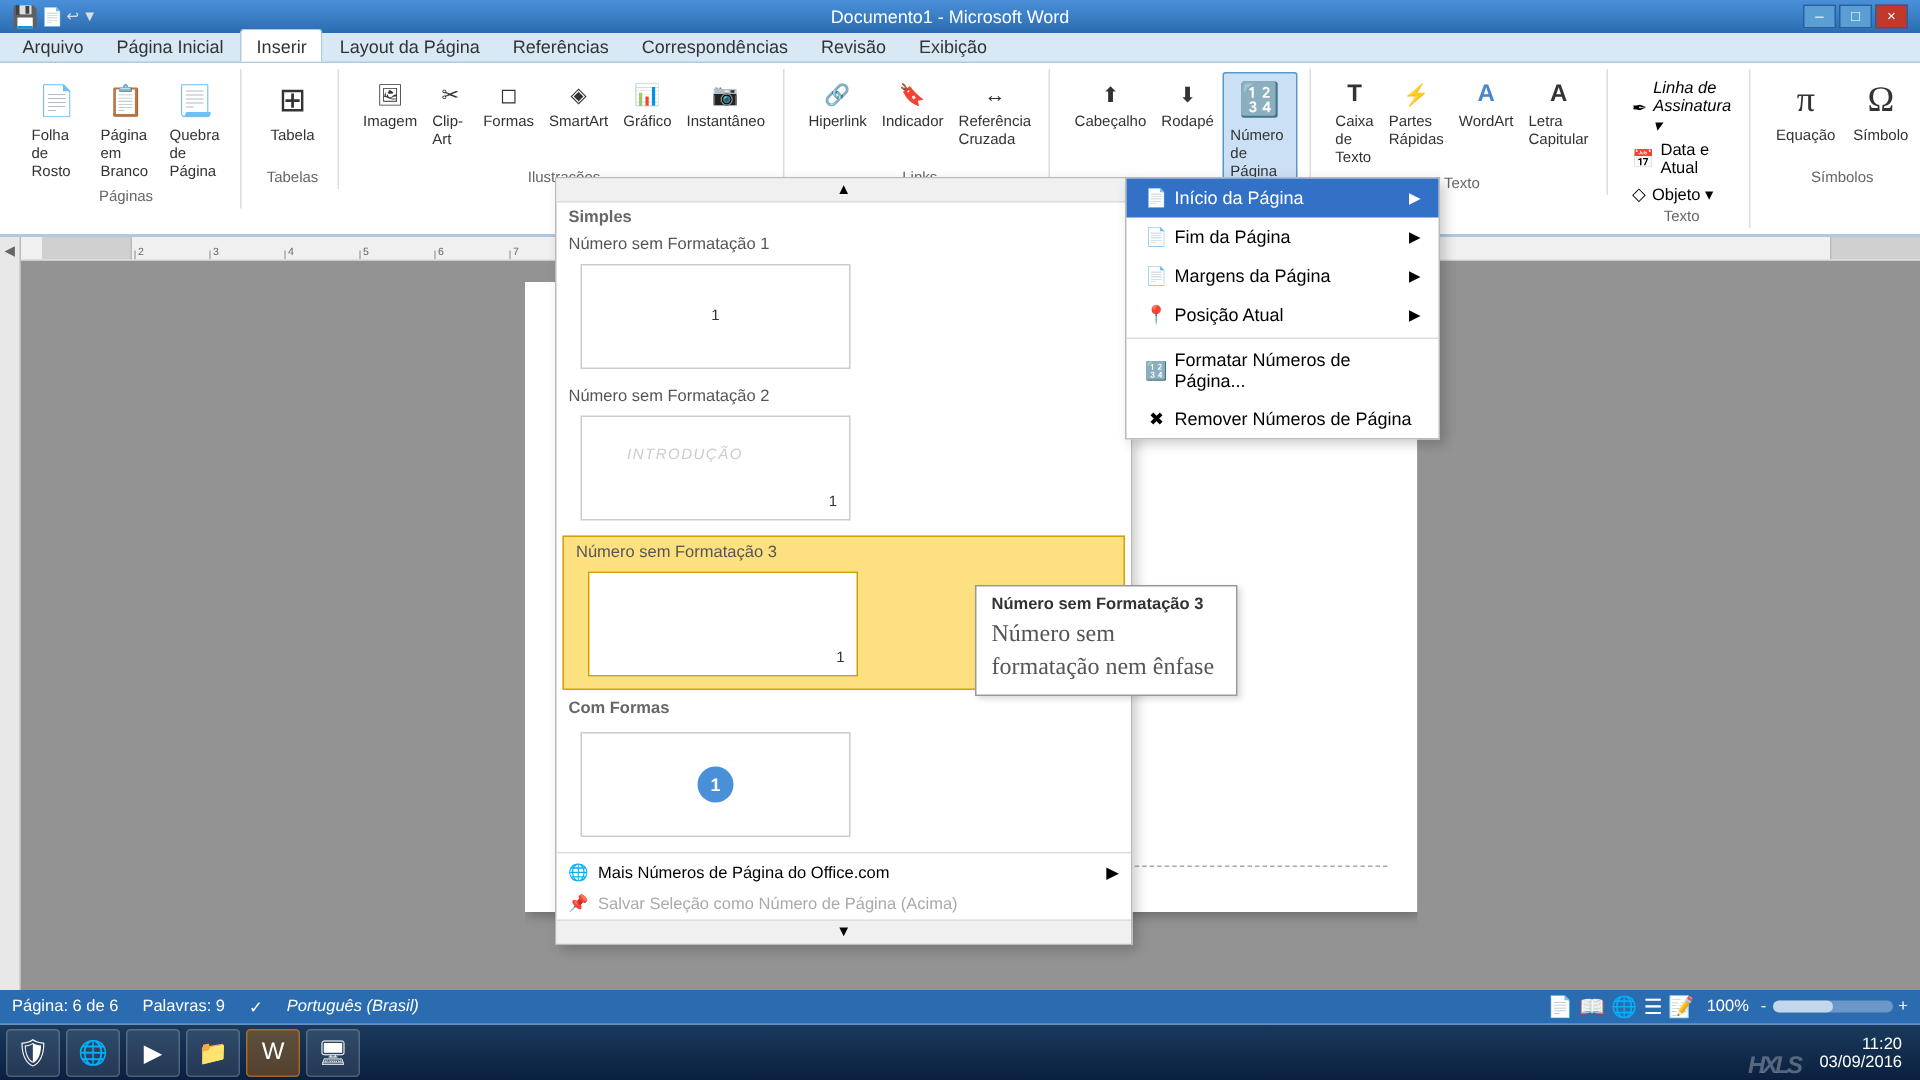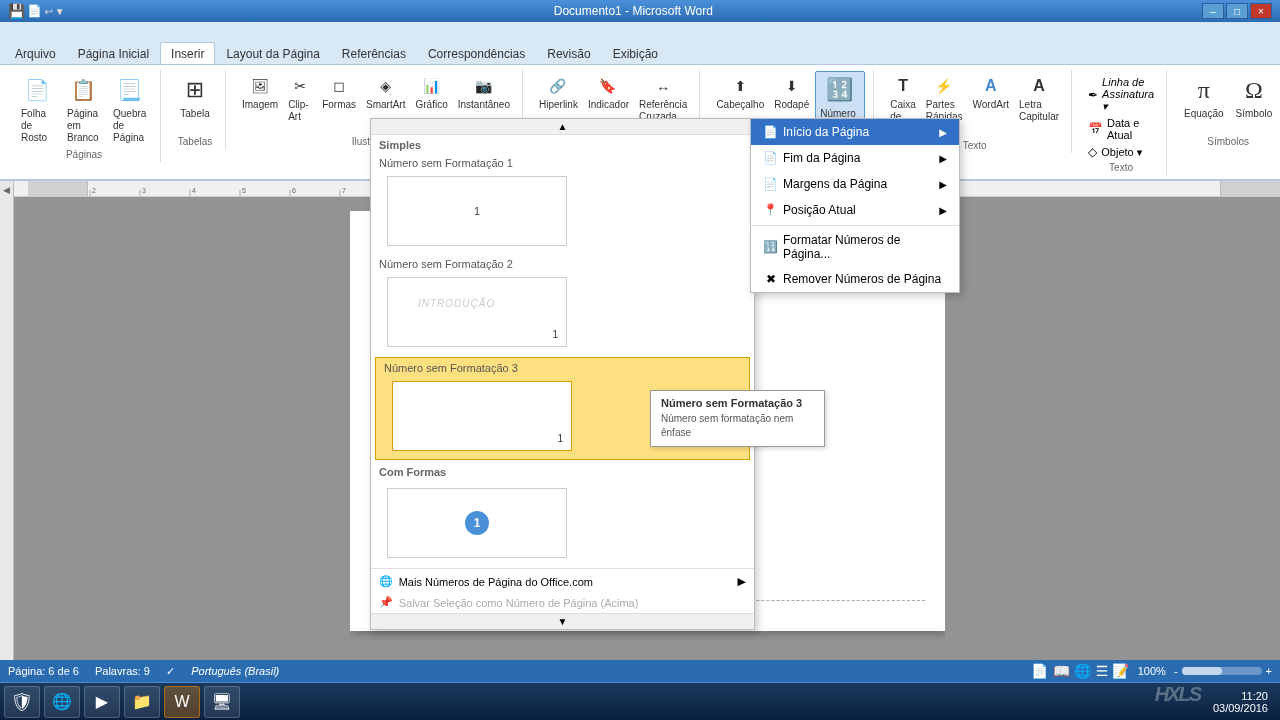--- a/index.html
+++ b/index.html
@@ -20,21 +20,21 @@
     .title-btn {
       width: 22px; height: 16px;
       background: #5a9fd4;
       border: 1px solid #2a5ea0;
       color: white;
       font-size: 10px;
       cursor: pointer;
       display: flex; align-items: center; justify-content: center;
     }
     .title-btn.close { background: #c0392b; }
-    .ribbon-tabs { background: #d9e8f5; display: flex; border-bottom: 1px solid #b0c8e0; height: 43px; align-items: flex-end; padding-left: 4px; }
+    .ribbon-tabs { background: #d9e8f5; display: flex; border-bottom: 1px solid #b0c8e0; height: 20px; align-items: flex-end; padding-left: 4px; }
     .ribbon-tab {
       padding: 3px 10px;
       font-size: 12px;
       cursor: pointer;
       border: 1px solid transparent;
       border-bottom: none;
       border-radius: 3px 3px 0 0;
       background: transparent;
       color: #333;
       height: 22px;
@@ -202,21 +202,21 @@
       left: 650px;
       background: #fff;
       border: 1px solid #999;
       padding: 6px 10px;
       width: 175px;
       box-shadow: 2px 2px 4px rgba(0,0,0,0.15);
       z-index: 1002;
       font-size: 11px;
     }
     .tooltip-title { font-weight: bold; margin-bottom: 3px; color: #333; }
-    .tooltip-desc { color: #555; font-size: 10px; line-height: 1.4; }
+    .tooltip-desc { color: #555; font-size: 16px; line-height: 1.4; font-family: Liberation Serif, serif; }
 
     
     .ruler-area {
       background: #f0f0f0;
       height: 16px;
       border-bottom: 1px solid #ccc;
       display: flex;
       align-items: center;
       padding-left: 14px;
       overflow: hidden;
@@ -645,14 +645,14 @@
   <div class="taskbar-btn">🛡</div>
   <div class="taskbar-btn" style="font-size:16px;">🌐</div>
   <div class="taskbar-btn" style="font-size:16px;">▶</div>
   <div class="taskbar-btn" style="font-size:16px;">📁</div>
   <div class="taskbar-btn taskbar-word" style="font-size:16px;">W</div>
   <div class="taskbar-btn" style="font-size:16px;">🖥</div>
   <div class="taskbar-time">
     <div>11:20</div>
     <div>03/09/2016</div>
   </div>
-  <div style="position:absolute;right:80px;bottom:14px;color:rgba(255,255,255,0.3);font-size:20px;font-style:italic;font-weight:bold;letter-spacing:-2px;">HXLS</div>
+  <div style="position:absolute;right:80px;bottom:0;color:rgba(255,255,255,0.3);font-size:16px;font-style:italic;font-weight:bold;letter-spacing:-2px;">HXLS</div>
 </div>
 
 </body></html>

